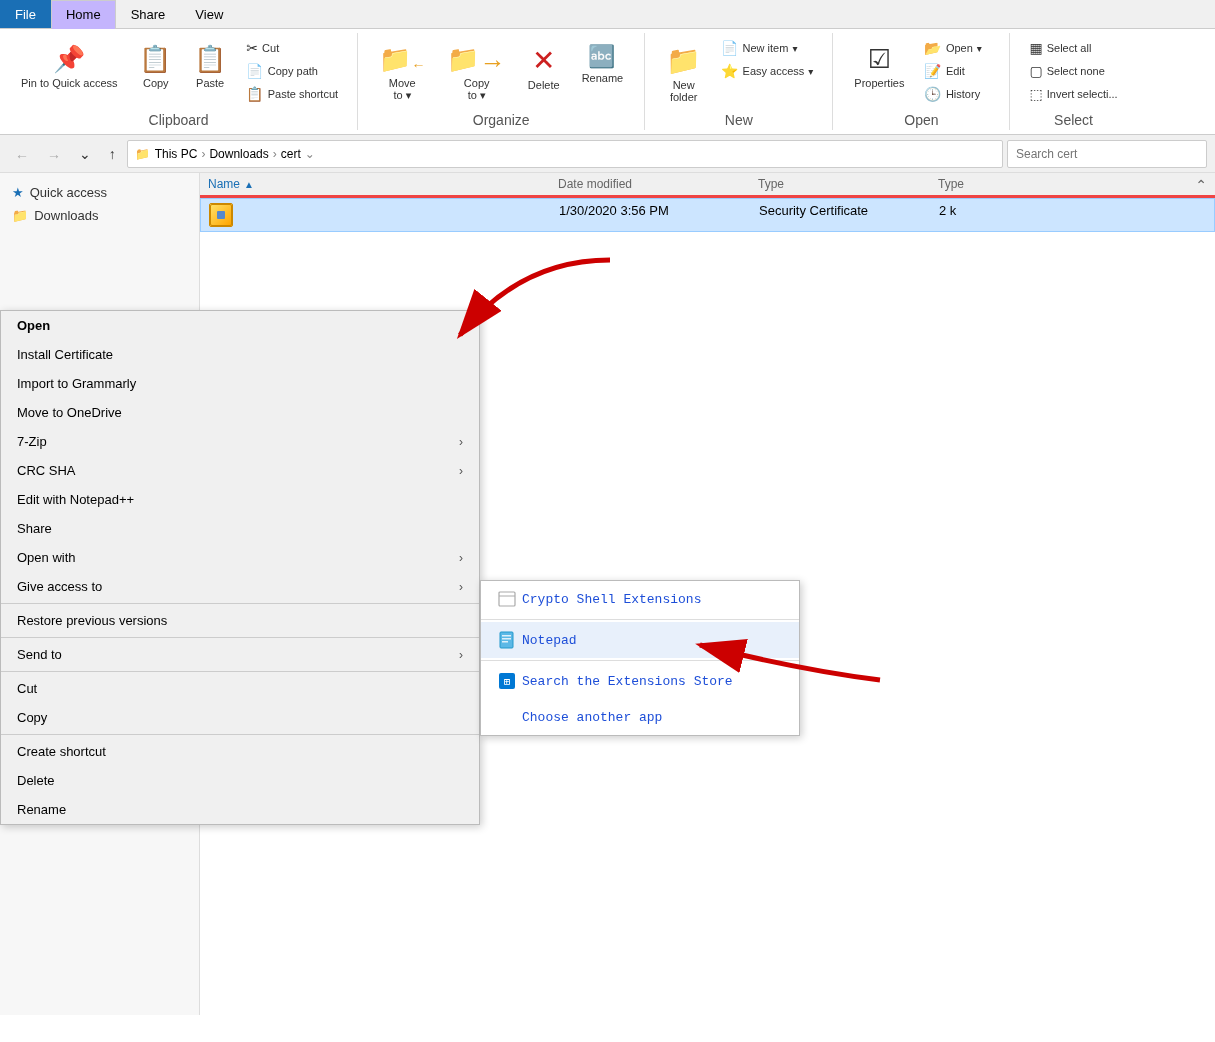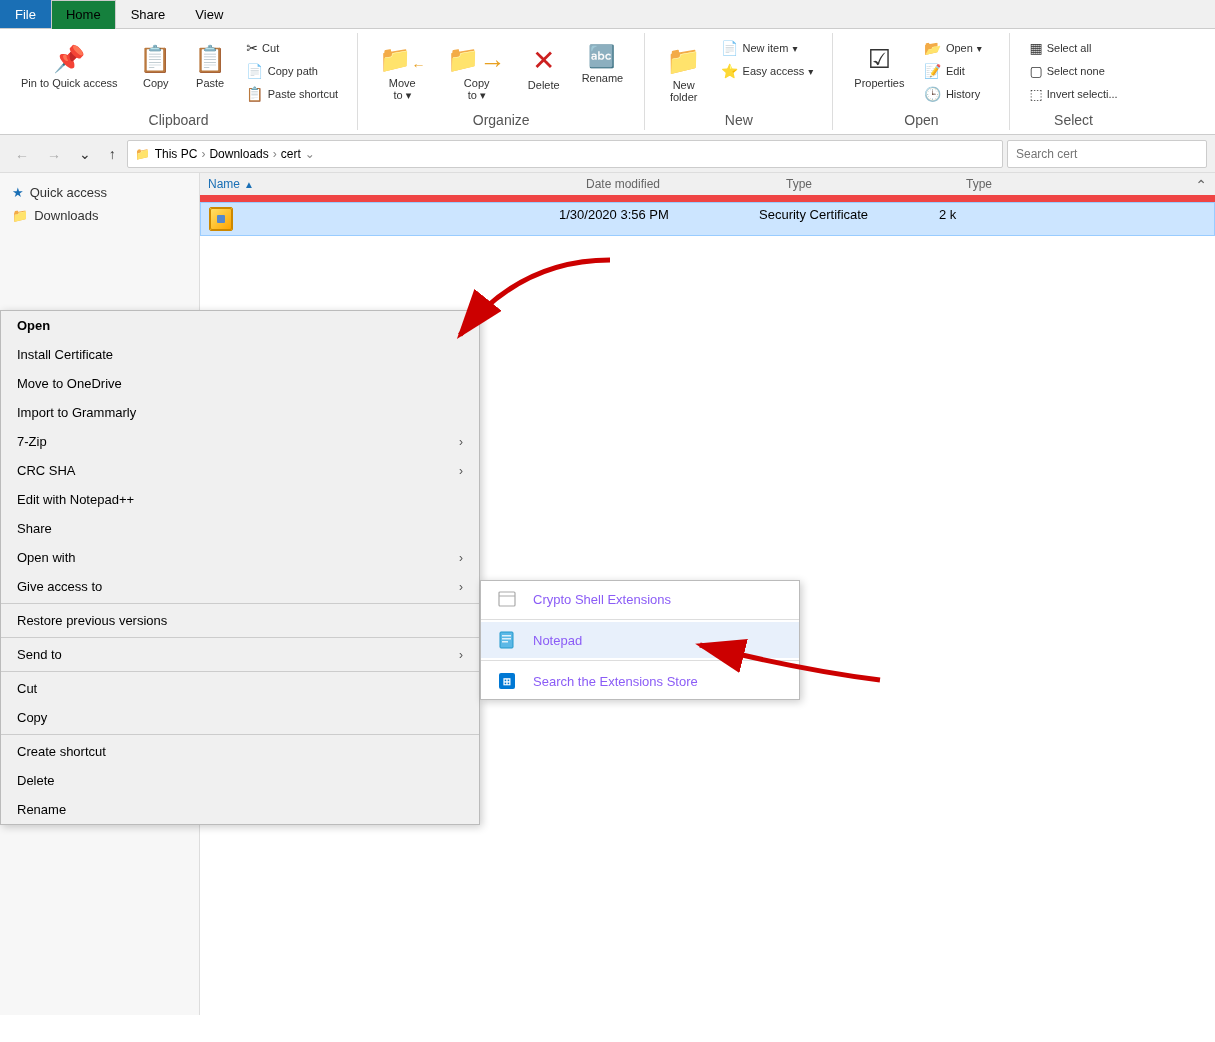--- a/index.html
+++ b/index.html
@@ -2,21 +2,21 @@
 <html><head>
   <meta charset="utf-8">
   <style>
     * { margin: 0; padding: 0; box-sizing: border-box; }
     body { font-family: 'Segoe UI', Arial, sans-serif; font-size: 13px; background: #fff; width: 1215px; height: 1042px; overflow: hidden; position: relative; }
 
     
     .ribbon { background: #f0f0f0; border-bottom: 1px solid #ccc; }
     .ribbon-tabs { display: flex; background: #f0f0f0; }
     .ribbon-tab { padding: 6px 14px; font-size: 13px; cursor: pointer; border: 1px solid transparent; border-bottom: none; }
-    .ribbon-tab.active { background: #15803d; border-color: #ccc; color: #000; margin-bottom: -1px; z-index: 1; }
+    .ribbon-tab.active { background: #c4b5fd; border-color: #ccc; color: #000; margin-bottom: -1px; z-index: 1; }
     .ribbon-tab.file { background: #1a6fb5; color: #fff; padding: 6px 14px; }
     .ribbon-content { background: #fff; border-top: 1px solid #ccc; padding: 4px 0; display: flex; align-items: stretch; min-height: 88px; }
     .ribbon-group { display: flex; flex-direction: column; align-items: center; padding: 0 8px; border-right: 1px solid #ddd; position: relative; }
     .ribbon-group-label { font-size: 14px; color: #555; margin-top: auto; padding-top: 2px; padding-bottom: 2px; }
     .ribbon-items { display: flex; align-items: flex-start; flex: 1; gap: 4px; padding: 4px 4px 0 4px; }
     .ribbon-btn-small { display: flex; align-items: center; gap: 4px; cursor: pointer; padding: 2px 6px; border: 1px solid transparent; border-radius: 2px; font-size: 11px; color: #333; min-width: 80px; }
     .ribbon-btn-small .icon-sm { font-size: 14px; }
     .ribbon-col { display: flex; flex-direction: column; gap: 1px; }
     .ribbon-btn-large { display: flex; flex-direction: column; align-items: center; cursor: pointer; padding: 6px 8px; border: 1px solid transparent; border-radius: 2px; text-align: center; font-size: 11px; color: #333; }
     .ribbon-btn-large .icon-lg { font-size: 28px; margin-bottom: 2px; }
@@ -28,42 +28,42 @@
     .address-bar { flex: 1; background: #fff; border: 1px solid #ccc; border-radius: 2px; padding: 4px 8px; font-size: 12px; display: flex; align-items: center; gap: 4px; height: 28px; }
     .address-sep { color: #888; }
     .search-bar { background: #fff; border: 1px solid #ccc; border-radius: 2px; padding: 4px 8px; font-size: 12px; width: 200px; height: 28px; }
 
     
     .explorer { display: flex; height: calc(1042px - 200px); }
     .sidebar { width: 200px; background: #f7f7f7; border-right: 1px solid #ddd; padding: 8px 0; overflow-y: auto; flex-shrink: 0; }
     .sidebar-item { display: flex; align-items: center; gap: 6px; padding: 4px 12px; cursor: pointer; font-size: 13px; color: #333; }
     .sidebar-item .star { color: #1a6fb5; }
     .main-pane { flex: 1; overflow: hidden; position: relative; }
-    .file-list-header { display: flex; background: #f0f0f0; border-bottom: 7px solid #ef4444; padding: 4px 8px; font-size: 12px; color: #666; }
+    .file-list-header { display: flex; background: #f0f0f0; border-bottom: 3px solid #ef4444; padding: 4px 8px; font-size: 12px; color: #666; }
     .col-name { width: 350px; color: #1a6fb5; display: flex; align-items: center; gap: 4px; cursor: pointer; }
-    .col-date { width: 200px; margin-left: 28px; }
+    .col-date { width: 200px; }
     .col-type { width: 180px; }
     .col-size { width: 80px; }
     .file-row { display: flex; align-items: flex-start; padding: 4px 8px; background: #cce5ff; border: 1px solid #99ccff; font-size: 13px; }
     .file-row .file-icon { width: 24px; height: 24px; margin-right: 8px; background: linear-gradient(135deg, #ffe066, #ffa500); border: 1px solid #cc8800; border-radius: 2px; display: flex; align-items: center; justify-content: center; font-size: 10px; color: #fff; flex-shrink: 0; }
     .file-row .file-name { width: 318px; }
     .file-row .file-date { width: 200px; }
     .file-row .file-type { width: 180px; }
     .file-row .file-size { width: 80px; }
 
     
     .context-menu { position: absolute; left: 0; top: 310px; width: 480px; background: #f0f0f0; border: 1px solid #bbb; box-shadow: 2px 2px 8px rgba(0,0,0,0.2); z-index: 100; }
     .ctx-item { padding: 7px 16px; cursor: pointer; font-size: 13px; color: #000; display: flex; align-items: center; justify-content: space-between; }
     .ctx-item.bold { font-weight: bold; }
     .ctx-separator { height: 1px; background: #ccc; margin: 2px 0; }
     .ctx-arrow { color: #555; font-size: 12px; }
 
     
     .submenu { position: absolute; left: 480px; top: 580px; width: 320px; background: #fff; border: 1px solid #bbb; box-shadow: 2px 2px 8px rgba(0,0,0,0.2); z-index: 101; }
-    .submenu-item { padding: 8px 16px; cursor: pointer; font-size: 13px; color: #8b5cf6; display: flex; align-items: center; gap: 16px; }
+    .submenu-item { padding: 8px 16px; cursor: pointer; font-size: 13px; color: #1d4ed8; display: flex; align-items: center; gap: 5px; font-family: Liberation Mono, monospace; }
     .submenu-separator { height: 1px; background: #ddd; margin: 2px 0; }
     .submenu-icon { width: 20px; height: 20px; flex-shrink: 0; display: flex; align-items: center; justify-content: center; }
 
     
     .arrow-overlay { position: absolute; pointer-events: none; z-index: 200; }
 
     .collapse-btn { font-size: 14px; color: #666; cursor: pointer; padding: 0 4px; }
     .sort-arrow { font-size: 10px; }
   </style>
 </head>
@@ -263,22 +263,22 @@
       <div class="file-date">1/30/2020 3:56 PM</div>
       <div class="file-type">Security Certificate</div>
       <div class="file-size">2 k</div>
     </div>
   </div>
 </div>
 
 <div class="context-menu">
   <div class="ctx-item bold">Open</div>
   <div class="ctx-item">Install Certificate</div>
+  <div class="ctx-item">Import to Grammarly</div>
   <div class="ctx-item">Move to OneDrive</div>
-  <div class="ctx-item">Import to Grammarly</div>
   <div class="ctx-item">7-Zip <span class="ctx-arrow">›</span></div>
   <div class="ctx-item">CRC SHA <span class="ctx-arrow">›</span></div>
   <div class="ctx-item">Edit with Notepad++</div>
   <div class="ctx-item">Share</div>
   <div class="ctx-item">Open with <span class="ctx-arrow">›</span></div>
   <div class="ctx-item">Give access to <span class="ctx-arrow">›</span></div>
   <div class="ctx-separator"></div>
   <div class="ctx-item">Restore previous versions</div>
   <div class="ctx-separator"></div>
   <div class="ctx-item">Send to <span class="ctx-arrow">›</span></div>
@@ -316,20 +316,24 @@
   <div class="submenu-separator"></div>
   <div class="submenu-item">
     <div class="submenu-icon">
       <svg width="18" height="18" viewBox="0 0 18 18">
           <rect x="1" y="1" width="16" height="16" rx="2" fill="#0078d4"></rect>
           <text x="9" y="13" text-anchor="middle" fill="#fff" font-size="10" font-weight="bold">⊞</text>
         </svg>
     </div>
     <span>Search the Extensions Store</span>
   </div>
+  <div class="submenu-item">
+    <div class="submenu-icon"></div>
+    <span>Choose another app</span>
+  </div>
 </div>
 
 <svg class="arrow-overlay" style="left:380px;top:240px;width:250px;height:120px;">
   <defs>
     <marker id="ah1" markerWidth="10" markerHeight="7" refX="9" refY="3.5" orient="auto">
       <polygon points="0 0, 10 3.5, 0 7" fill="#cc0000"></polygon>
     </marker>
   </defs>
   <path d="M 230 20 Q 140 20 80 95" stroke="#cc0000" stroke-width="5" fill="none" marker-end="url(#ah1)"></path>
 </svg>

